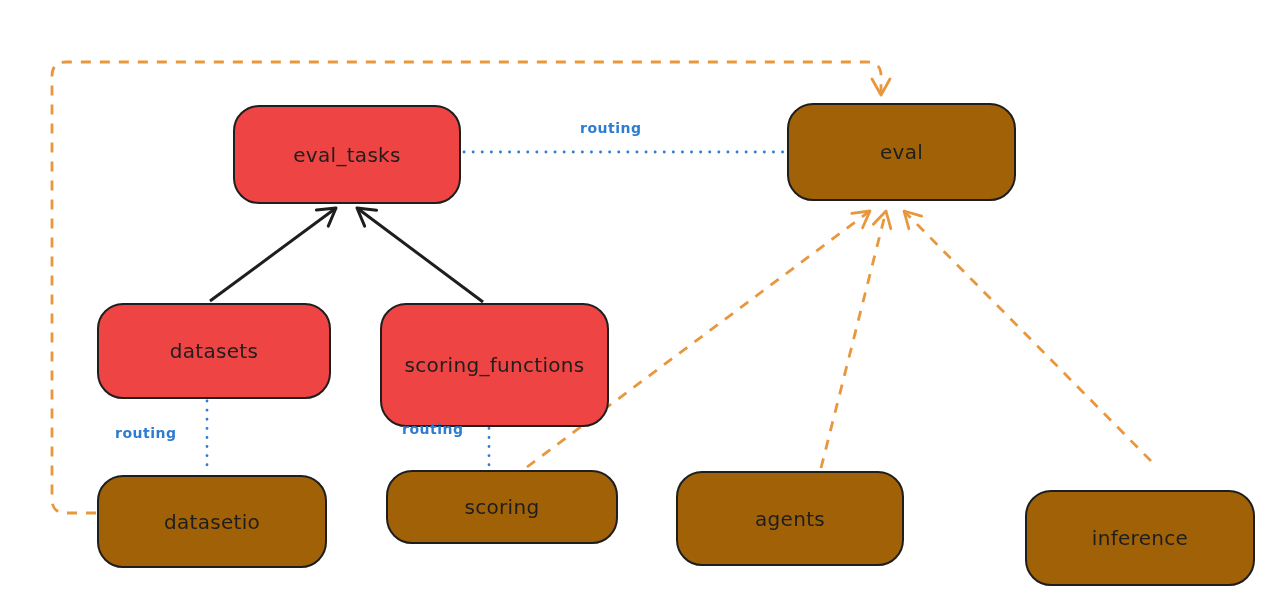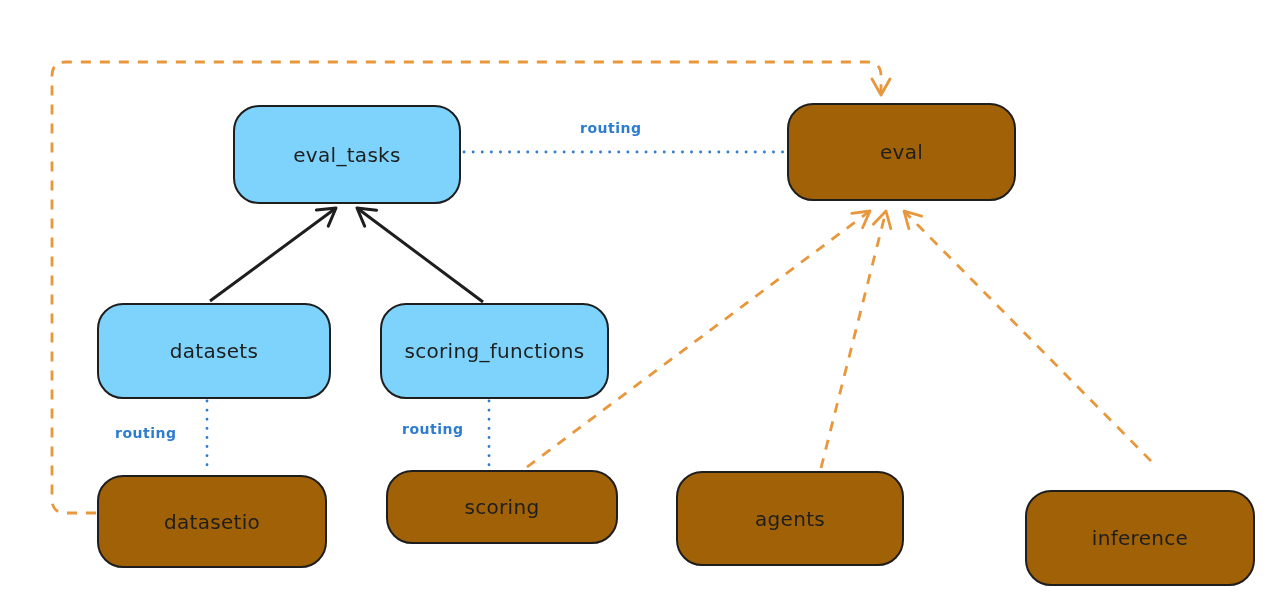--- a/index.html
+++ b/index.html
@@ -22,27 +22,27 @@
     display: flex;
     align-items: center;
     justify-content: center;
     border: 2.6px solid #1e1e1e;
     border-radius: 26px;
     box-sizing: border-box;
     font-size: 20px;
     color: #1e1e1e;
     letter-spacing: 0.3px;
   }
-  .node.blue  { background: #7dd3fc; }
+  .node.blue  { background: #ef4444; }
   .node.green { background: #a16207; }
 
   #n-eval-tasks        { left: 233px;  top: 105px; width: 228px; height: 99px; }
   #n-eval              { left: 787px;  top: 103px; width: 229px; height: 98px; }
   #n-datasets          { left: 97px;   top: 303px; width: 234px; height: 96px; border-radius: 26px; }
-  #n-scoring-functions { left: 380px;  top: 303px; width: 229px; height: 96px; }
+  #n-scoring-functions { left: 380px;  top: 303px; width: 229px; height: 124px; }
   #n-datasetio         { left: 97px;   top: 475px; width: 230px; height: 93px; }
   #n-scoring           { left: 386px;  top: 470px; width: 232px; height: 74px; }
   #n-agents            { left: 676px;  top: 471px; width: 228px; height: 95px; }
   #n-inference         { left: 1025px; top: 490px; width: 230px; height: 96px; }
 
   .edge-label {
     position: absolute;
     color: #2e7cd0;
     font-size: 14px;
     font-weight: 600;

